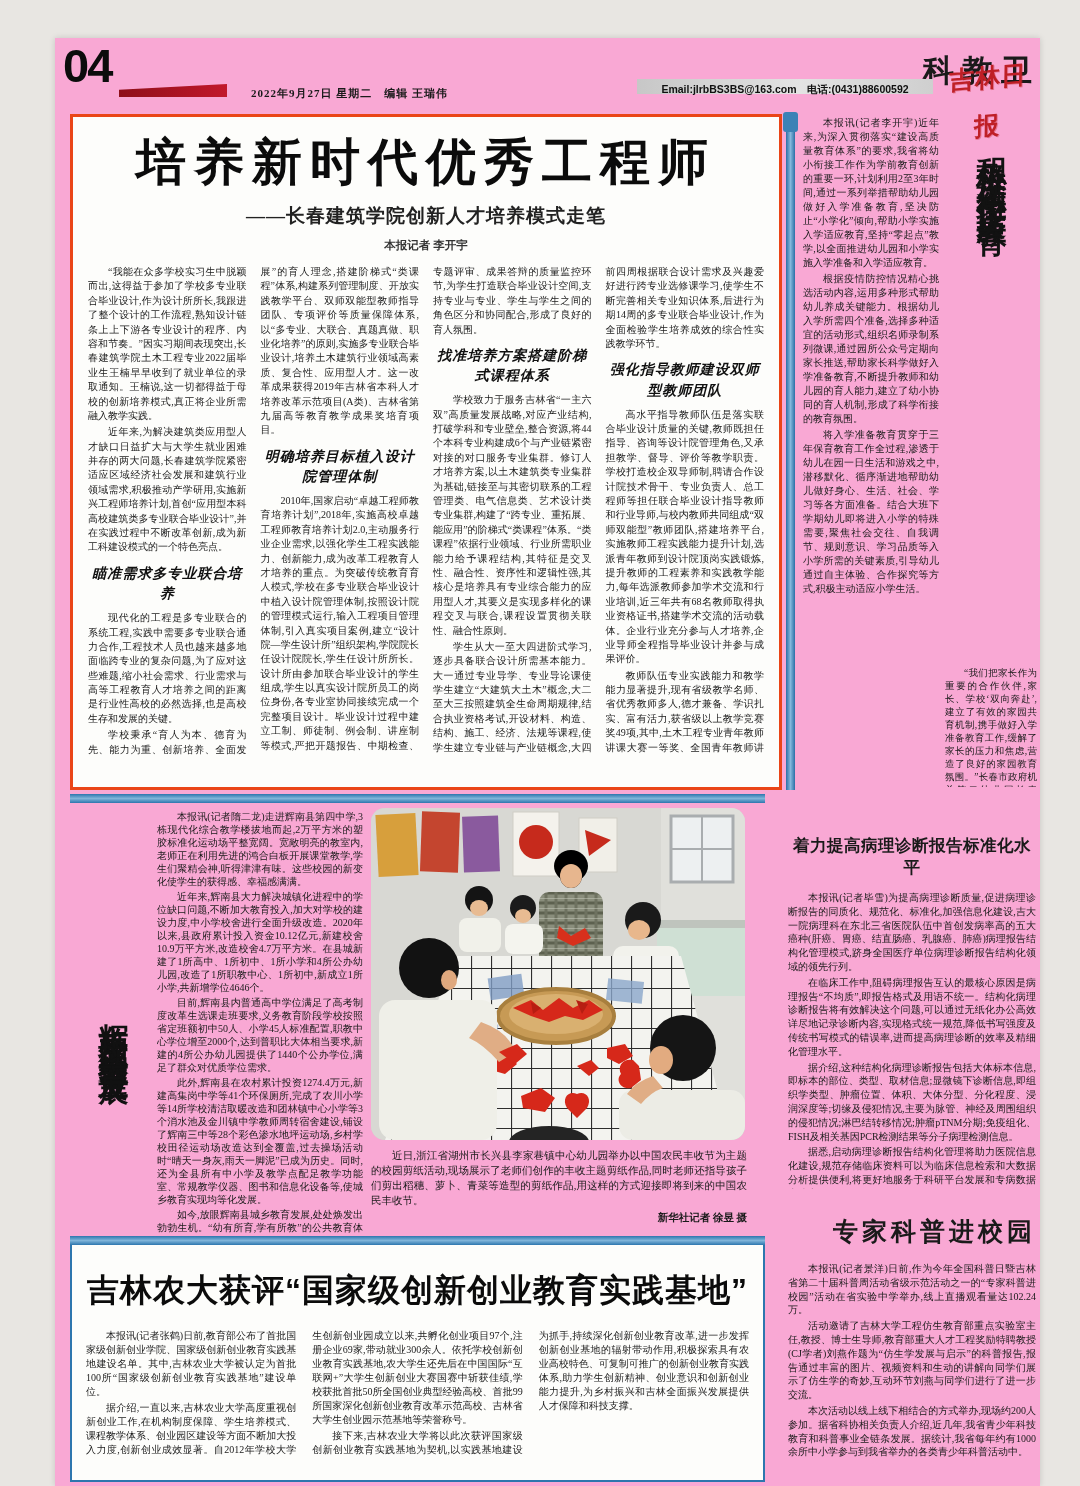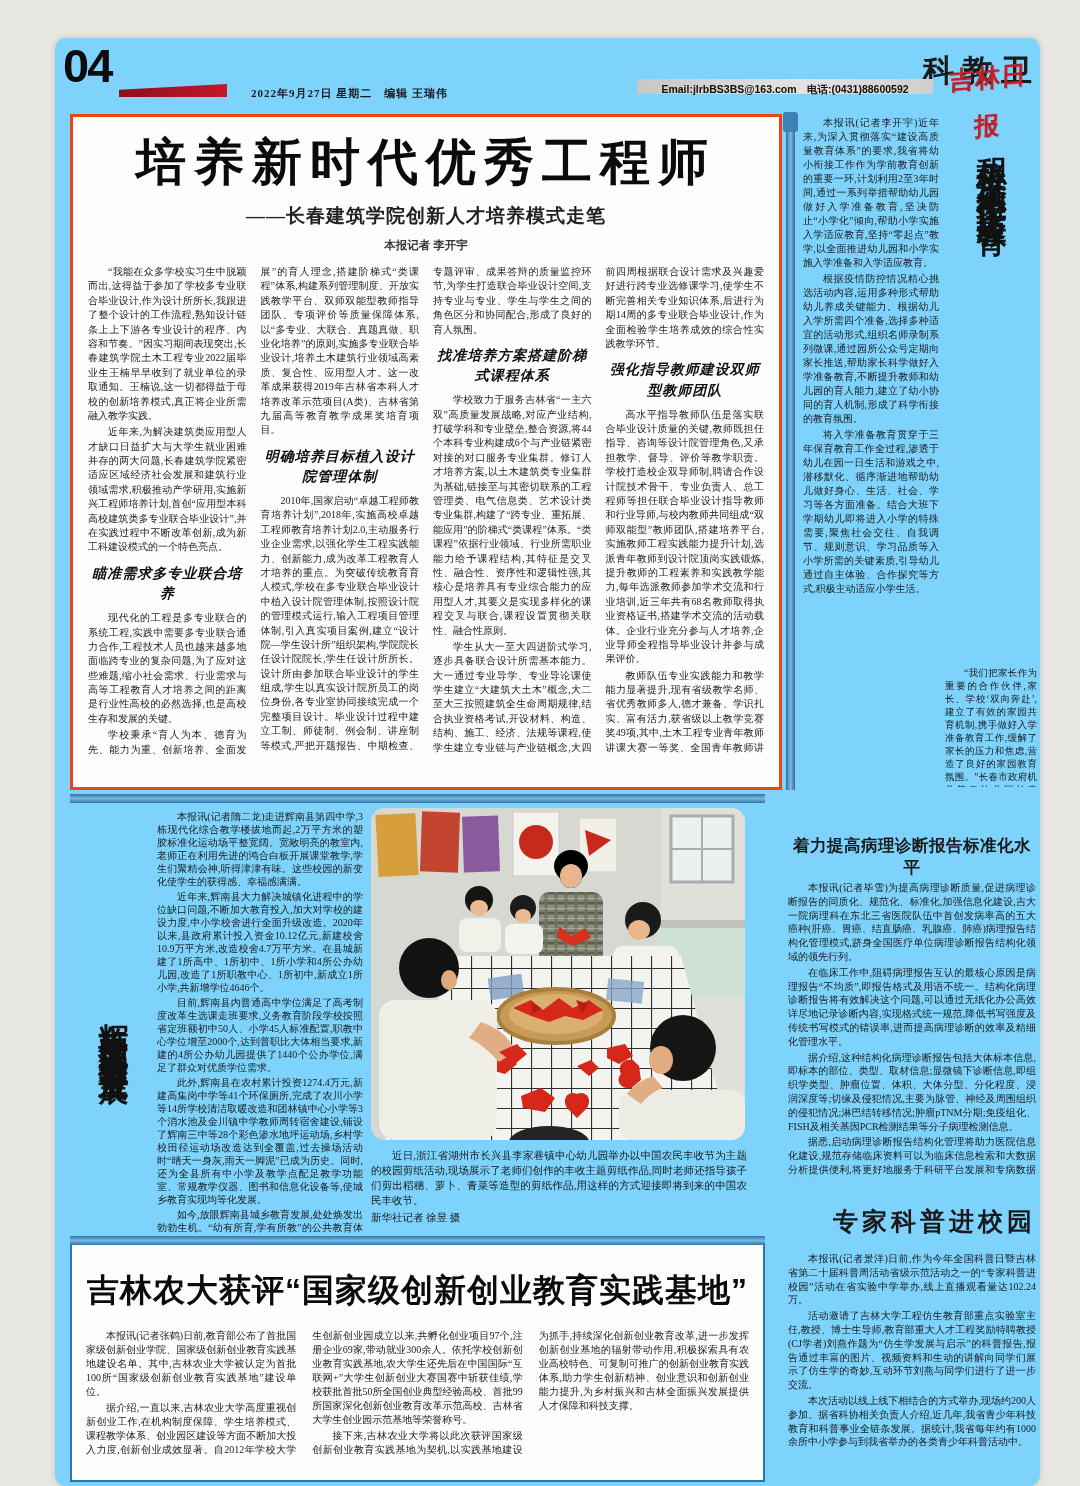--- a/index.html
+++ b/index.html
@@ -1,20 +1,20 @@
 <!DOCTYPE html>
 <html><head>
 <meta charset="utf-8">
 <style>
   html,body{margin:0;padding:0;}
   body{width:1080px;height:1486px;background:#e8e6e2;position:relative;
        font-family:"Liberation Serif","DejaVu Serif",serif;color:#1a1a1a;
        -webkit-font-smoothing:antialiased;}
-  .paper{position:absolute;left:55px;top:38px;width:985px;height:1448px;background:#7dd3fc;
-         box-shadow:0 0 6px rgba(0,0,0,.15);border-radius:11px;}
+  .paper{position:absolute;left:55px;top:38px;width:985px;height:1448px;background:#f9a8d4;
+         box-shadow:0 0 6px rgba(0,0,0,.15);}
   
   .hdr-pagenum{position:absolute;left:8px;top:4px;font-family:"Liberation Sans","DejaVu Sans",sans-serif;
        font-size:47px;font-weight:900;letter-spacing:-2px;color:#0c0c0c;line-height:1;}
   .hdr-redbar{position:absolute;left:64px;top:46px;width:108px;height:13px;
        background:linear-gradient(90deg,#8e0f1a,#c2182b);
        clip-path:polygon(0 45%,100% 0,100% 100%,0 100%);}
   .hdr-date{position:absolute;left:196px;top:48px;font-size:11px;font-weight:700;letter-spacing:1px;}
   .hdr-section{position:absolute;left:0;top:12px;width:985px;text-align:right;
        font-size:31px;font-weight:700;letter-spacing:8px;}
   .hdr-contact{position:absolute;left:582px;top:41px;width:296px;height:15px;line-height:21px;
@@ -55,33 +55,33 @@
   
   .hn-head{position:absolute;left:20px;top:782px;width:76px;height:420px;text-align:center;}
   .hn-head .v-headline2{writing-mode:vertical-rl;display:inline-block;font-size:30px;font-weight:900;
        letter-spacing:4px;color:#111;height:416px;}
   .hn-text{left:102px;top:772px;width:206px;height:424px;font-size:10px;line-height:13px;}
   
   .photo{position:absolute;left:316px;top:770px;width:374px;height:332px;border-radius:14px;
        overflow:hidden;background:#cfd0cb;}
   .photo svg{display:block;}
   .cap{position:absolute;left:316px;top:1110px;width:376px;font-size:10.5px;line-height:15px;text-align:justify;}
-  .cap-credit{font-size:10.5px;margin-top:2px;font-weight:400;}
+  .cap-credit{text-align:right;font-size:10.5px;margin-top:2px;font-weight:700;}
   
   .jlau-box{position:absolute;left:15px;top:1207px;width:695px;height:237px;border:2px solid #2d76ae;
        border-top:none;box-sizing:border-box;background:#fdfdfb;overflow:hidden;}
   .jlau-headline{margin-top:24px;text-align:center;font-family:"Liberation Sans","DejaVu Sans",sans-serif;
        font-size:32px;font-weight:900;letter-spacing:1px;color:#0b0b0b;}
   .jlau-body{margin:16px 14px 0;height:130px;column-count:3;column-gap:16px;column-fill:auto;
        overflow:hidden;font-size:10px;line-height:14px;text-align:justify;}
   .jlau-body p{margin:0 0 2px;text-indent:2em;}
   
   .rb-col{position:absolute;left:733px;top:765px;width:248px;}
   .path-headline{margin-top:32px;text-align:center;font-size:16.5px;font-weight:900;letter-spacing:.5px;}
-  .path-body{margin-top:2px;height:298px;overflow:hidden;font-size:10px;line-height:13.8px;text-align:justify;}
+  .path-body{margin-top:12px;height:298px;overflow:hidden;font-size:10px;line-height:13.8px;text-align:justify;}
   .path-body p,.sci-body p{margin:0 0 2px;text-indent:2em;}
   .sci-headline{margin-top:26px;text-align:right;font-size:25px;font-weight:900;letter-spacing:4px;}
   .sci-body{margin-top:14px;height:212px;overflow:hidden;font-size:10px;line-height:13.8px;text-align:justify;}
 </style>
 </head>
 <body>
 
 <div class="paper">
 
   <div class="hdr-pagenum">04</div>

